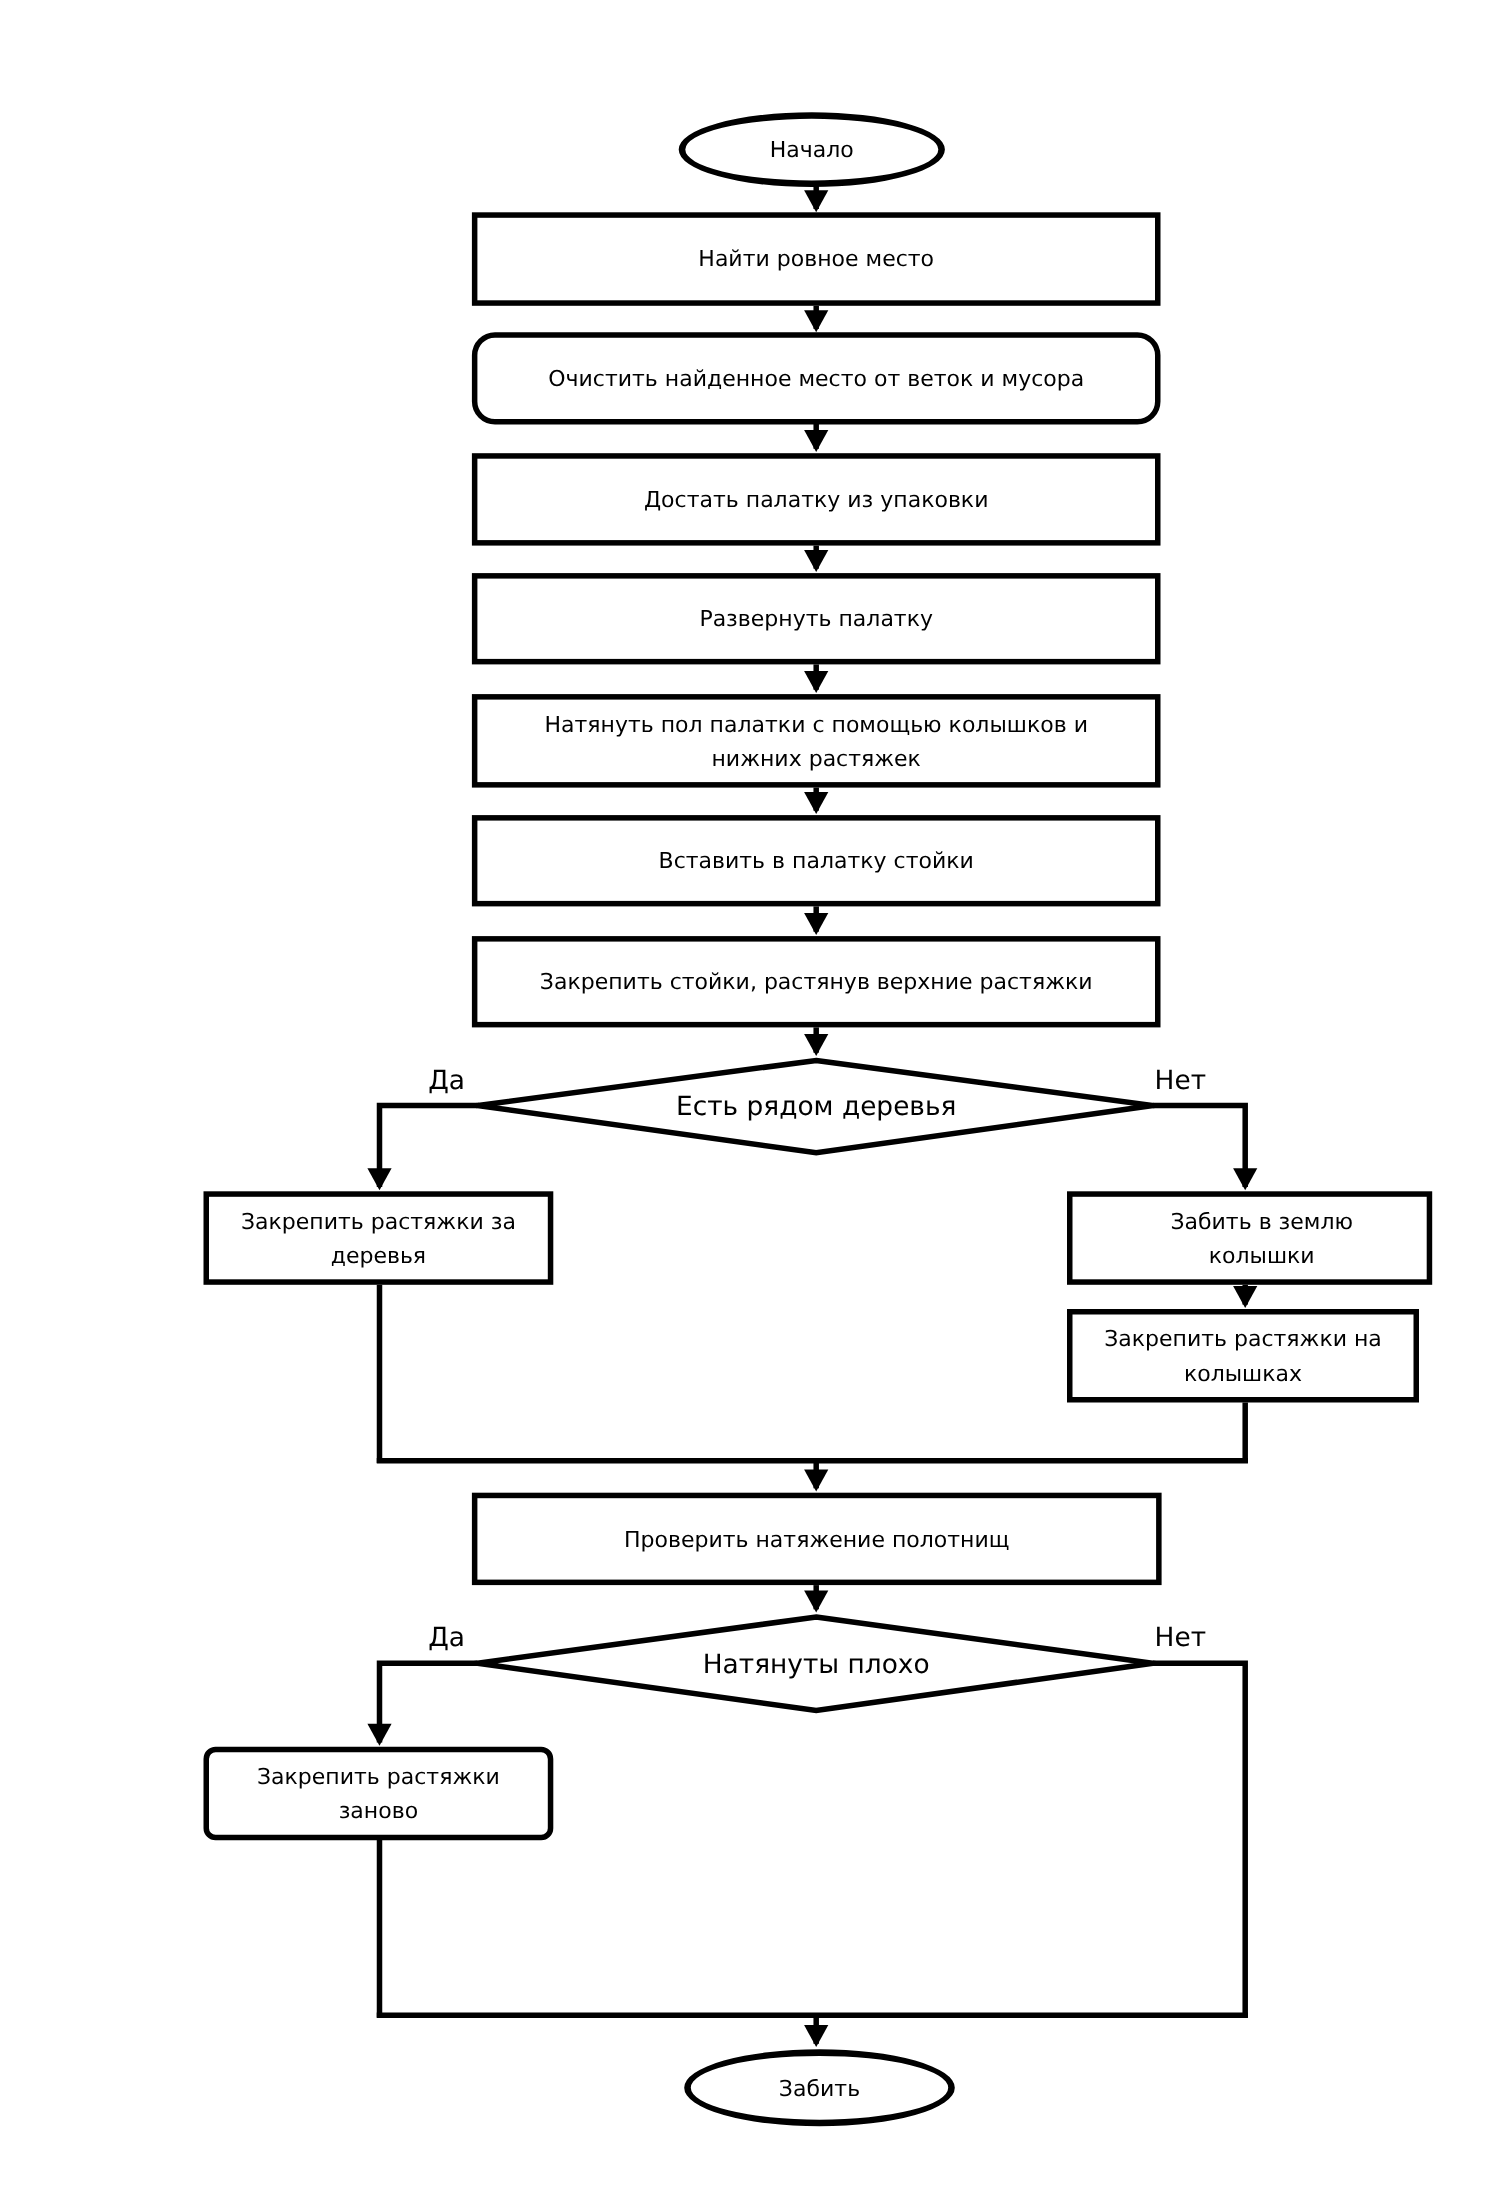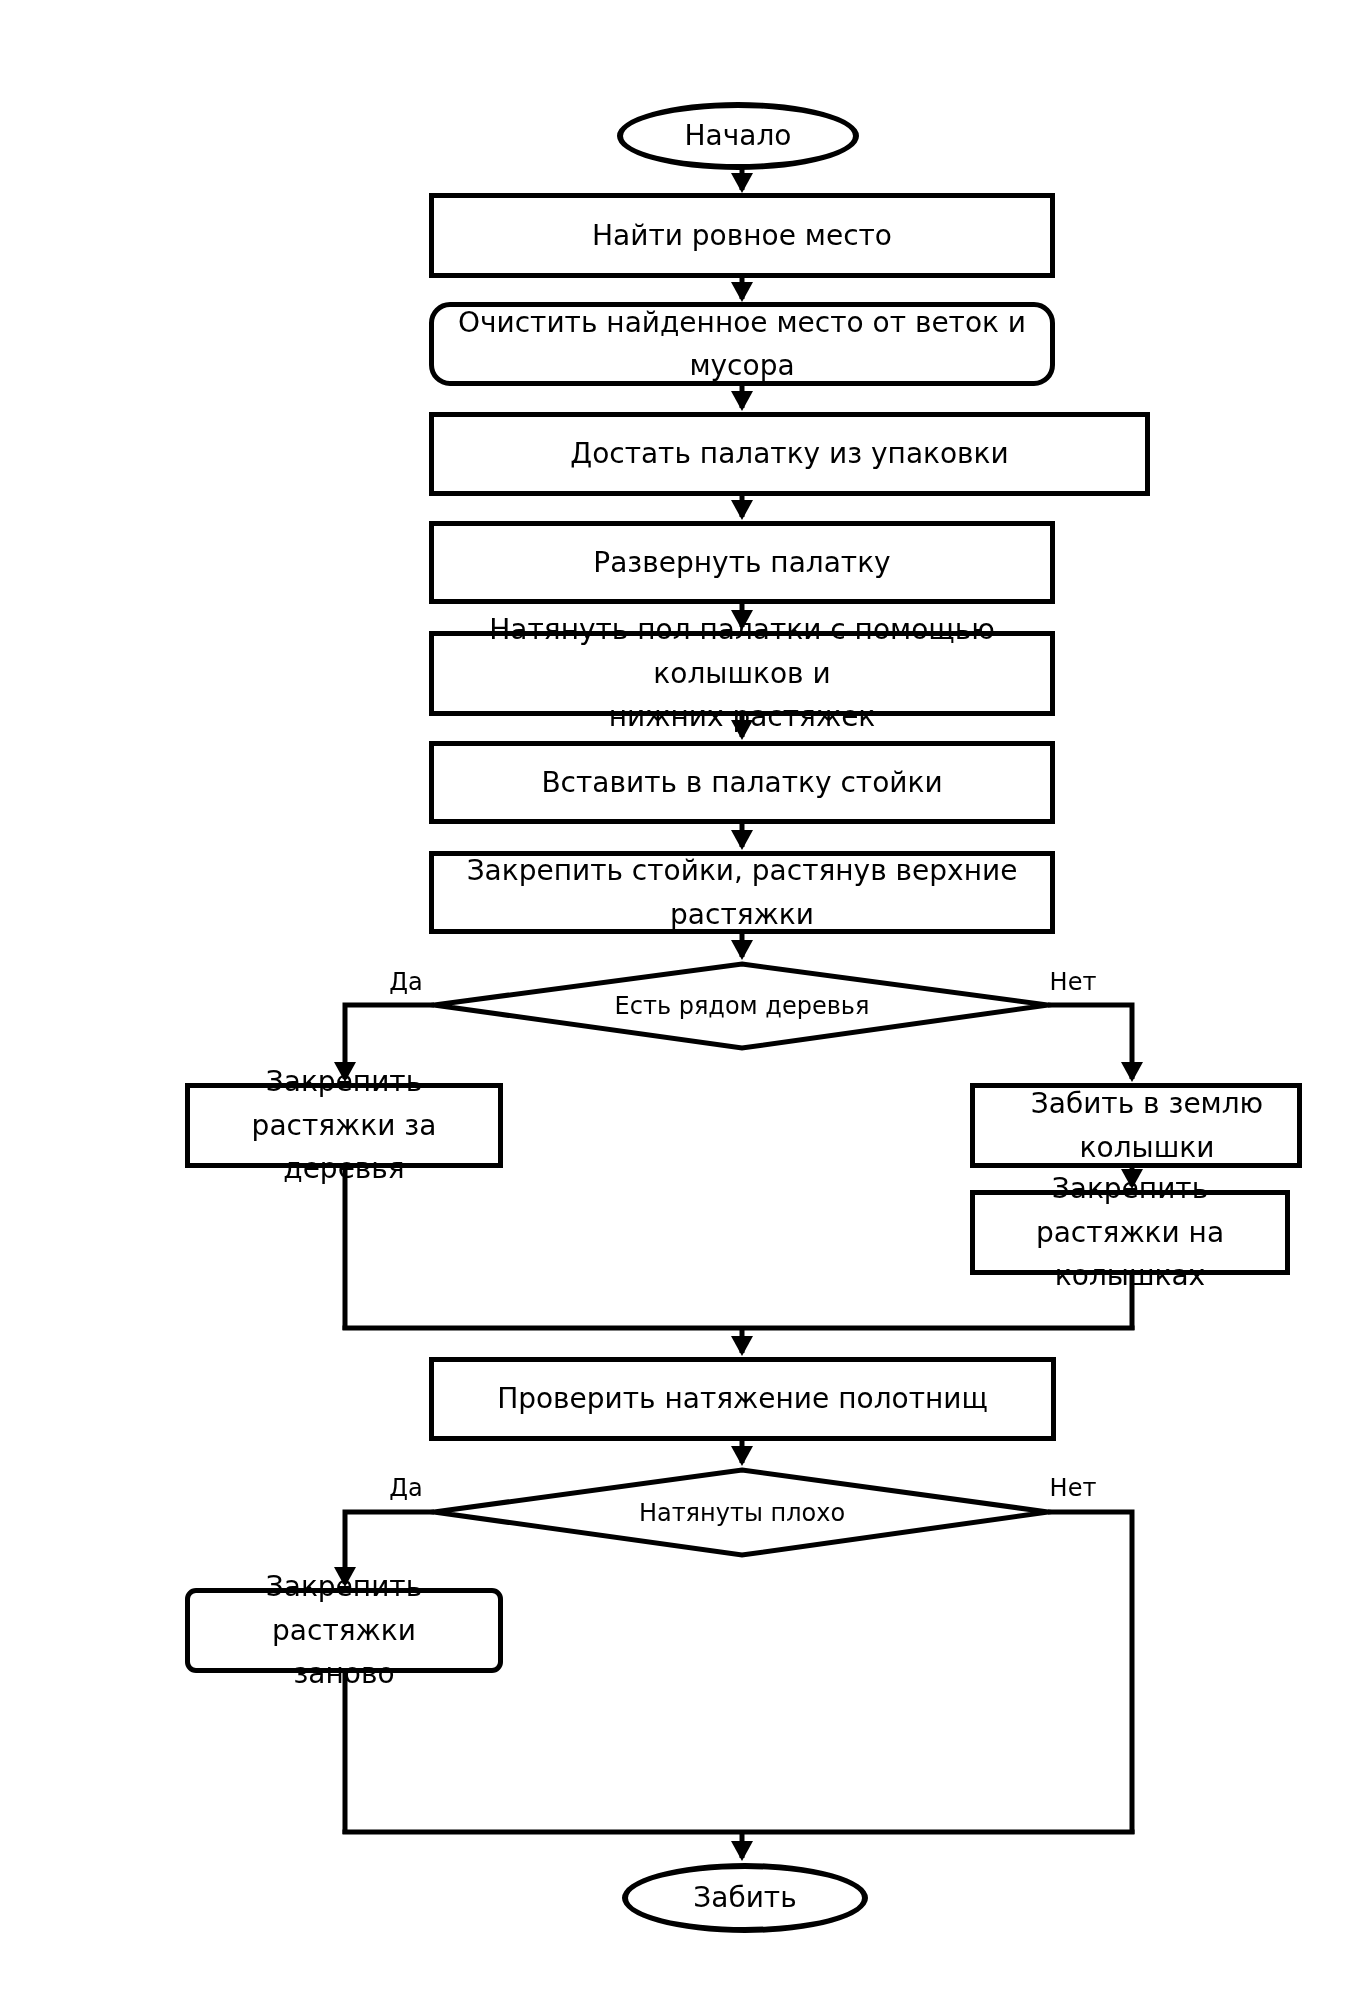--- a/index.html
+++ b/index.html
@@ -5,21 +5,21 @@
   html, body { margin:0; padding:0; background:#ffffff; }
   .canvas {
     position:relative; width:1351px; height:2011px; background:#ffffff;
     font-family:"DejaVu Sans","Liberation Sans",sans-serif; color:#000000;
     overflow:hidden;
   }
   svg.connectors { position:absolute; left:0; top:0; width:1351px; height:2011px; }
   .node {
     position:absolute; box-sizing:border-box; background:#ffffff;
     border:5px solid #000000; display:flex; align-items:center; justify-content:center;
-    text-align:center; font-size:28px; line-height:1.55; white-space:pre-line;
+    text-align:center; font-size:20px; line-height:1.55; white-space:pre-line;
     padding:0 6px;
   }
   .terminator { border-radius:50%; border-width:6px; }
   .floating-label {
     position:absolute; display:flex; align-items:center; justify-content:center;
     text-align:center; font-size:24px; line-height:1.2; white-space:pre-line;
   }
 </style>
 </head>
 <body>
@@ -63,21 +63,21 @@
       <polygon points="742,1470 1048,1512 742,1555 434,1512"></polygon>
     </g>
   </svg>
 
   <div class="node terminator" style="left:617px; top:102px; width:242px; height:68px;">Начало</div>
 
   <div class="node" style="left:429px; top:193px; width:626px; height:85px;">Найти ровное место</div>
 
   <div class="node" style="left:429px; top:302px; width:626px; height:84px;border-radius:21px;">Очистить найденное место от веток и мусора</div>
 
-  <div class="node" style="left:429px; top:412px; width:721px; height:84px;">Достать палатку из упаковки</div>
+  <div class="node" style="left:429px; top:412px; width:626px; height:84px;">Достать палатку из упаковки</div>
 
   <div class="node" style="left:429px; top:521px; width:626px; height:83px;">Развернуть палатку</div>
 
   <div class="node" style="left:429px; top:631px; width:626px; height:85px;">Натянуть пол палатки с помощью колышков и
 нижних растяжек</div>
 
   <div class="node" style="left:429px; top:741px; width:626px; height:83px;">Вставить в палатку стойки</div>
 
   <div class="node" style="left:429px; top:851px; width:626px; height:83px;">Закрепить стойки, растянув верхние растяжки</div>
 

